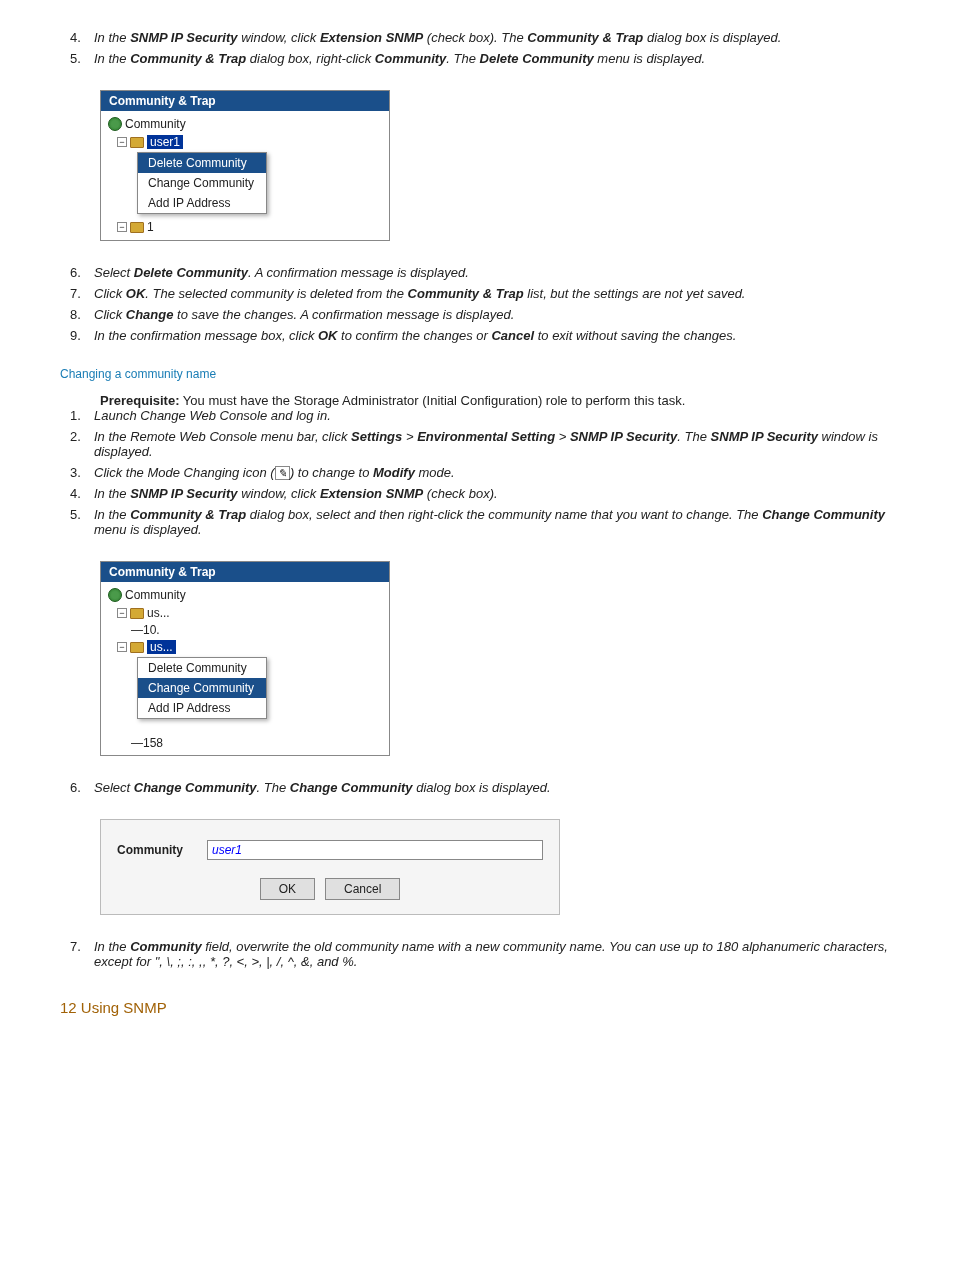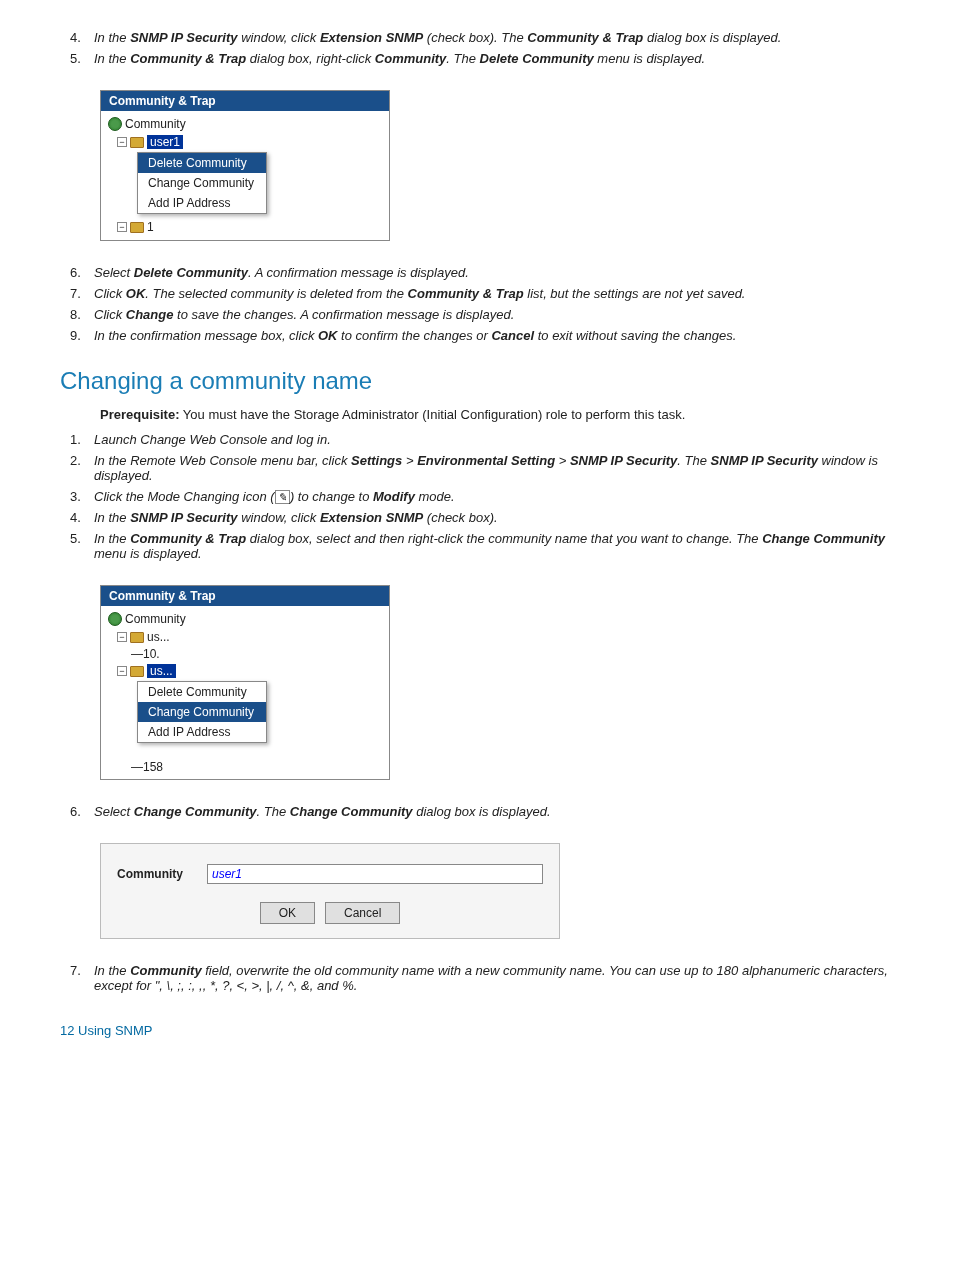--- a/index.html
+++ b/index.html
@@ -25,28 +25,28 @@
       min-width: 24px;
       font-weight: normal;
     }
     .step-content {
       flex: 1;
       font-style: italic;
     }
     b { font-weight: bold; }
     .section-heading {
       color: #1a7db5;
-      font-size: 24px;
+      font-size: 12px;
       font-weight: normal;
       margin: 24px 0 12px 0;
       border-bottom: none;
     }
     .prereq-block {
       padding-left: 40px;
-      margin-bottom: 10px;
+      margin-bottom: 0;
     }
     .screenshot-box {
       margin: 14px 0 14px 40px;
       display: inline-block;
     }
     
     .ct-dialog {
       border: 1px solid #888;
       background: #f0f0f0;
       width: 290px;
@@ -168,22 +168,22 @@
       padding: 3px 18px;
       background: #e0e0e0;
       border: 1px solid #888;
       font-size: 12px;
       cursor: pointer;
       min-width: 50px;
       text-align: center;
     }
     .footer-text {
       margin-top: 30px;
-      font-size: 13px;
-      color: #0369a1;
+      font-size: 15px;
+      color: #a16207;
     }
   </style>
 </head>
 <body>
 
 
 
 
 <ol class="step-list">
   <li>

